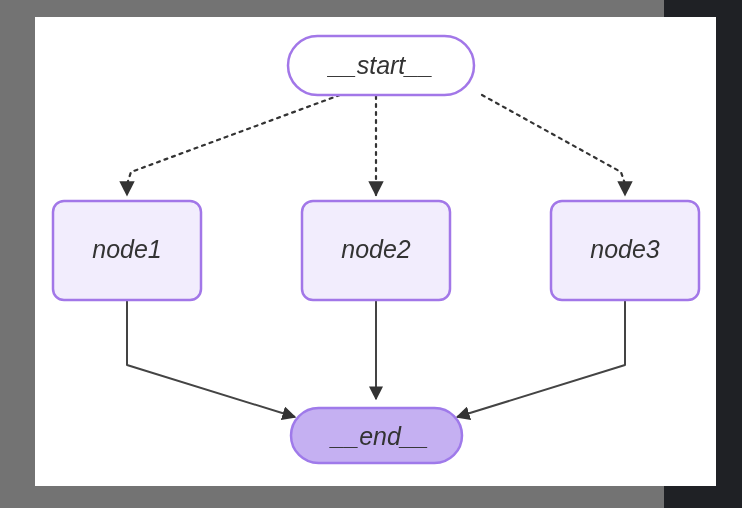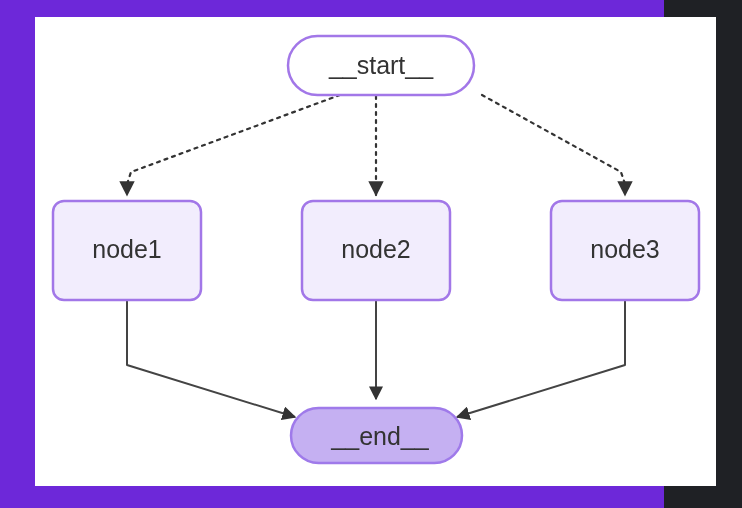--- a/index.html
+++ b/index.html
@@ -11,21 +11,22 @@
     width: 742px;
     height: 508px;
     background: #1f2125;
     font-family: "Liberation Sans", sans-serif;
     overflow: hidden;
   }
   #screen {
     position: relative;
     width: 664px;
     height: 508px;
-    background: #6d28d9;
+    background: #737373;
+    font-style: italic;
   }
   #canvas {
     position: absolute;
     left: 35px;
     top: 17px;
     width: 681px;
     height: 469px;
     background: #ffffff;
   }
   #graph-svg {

